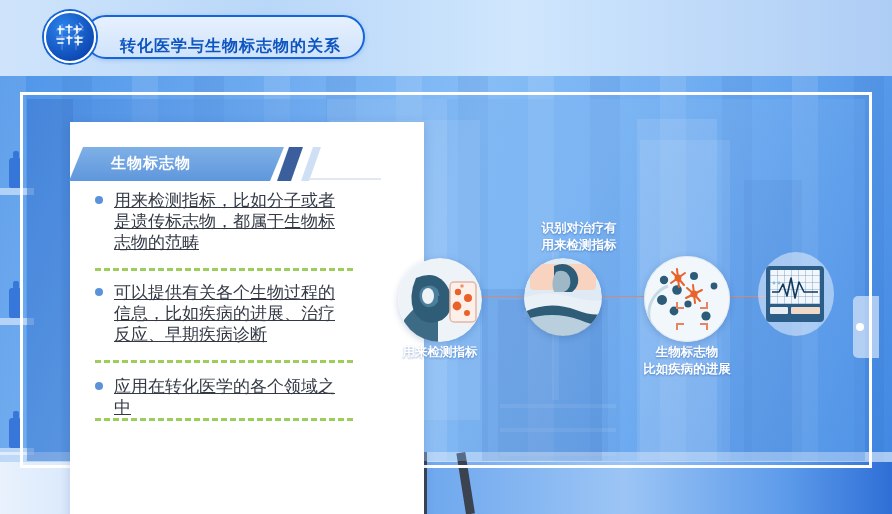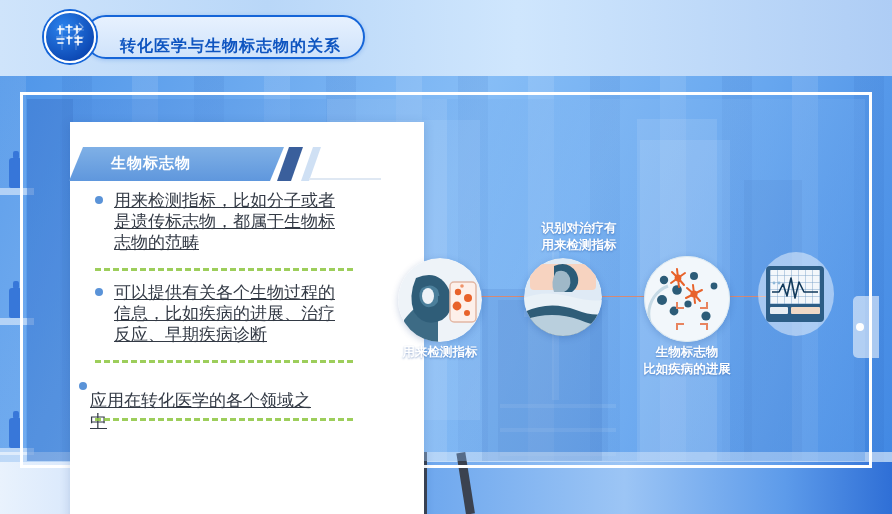--- a/index.html
+++ b/index.html
@@ -178,21 +178,21 @@
       <span class="btext">用来检测指标，比如分子或者是遗传标志物，都属于生物标志物的范畴</span>
     </div>
     <div class="dashrule" style="top:146px;"></div>
 
     <div class="bullet-row" style="left:25px;top:160px;width:262px;">
       <span class="dot"></span>
       <span class="btext">可以提供有关各个生物过程的信息，比如疾病的进展、治疗反应、早期疾病诊断</span>
     </div>
     <div class="dashrule" style="top:238px;"></div>
 
-    <div class="bullet-row" style="left:9px;top:254px;width:262px;flex-direction:column;">
+    <div class="bullet-row" style="left:25px;top:254px;width:262px;">
       <span class="dot"></span>
       <span class="btext">应用在转化医学的各个领域之中</span>
     </div>
     <div class="dashrule" style="top:296px;"></div>
   </div>
 
   <div class="connector" style="left:480px;top:296px;width:48px;"></div>
   <div class="connector" style="left:602px;top:296px;width:42px;"></div>
   <div class="connector" style="left:730px;top:296px;width:44px;"></div>
 

